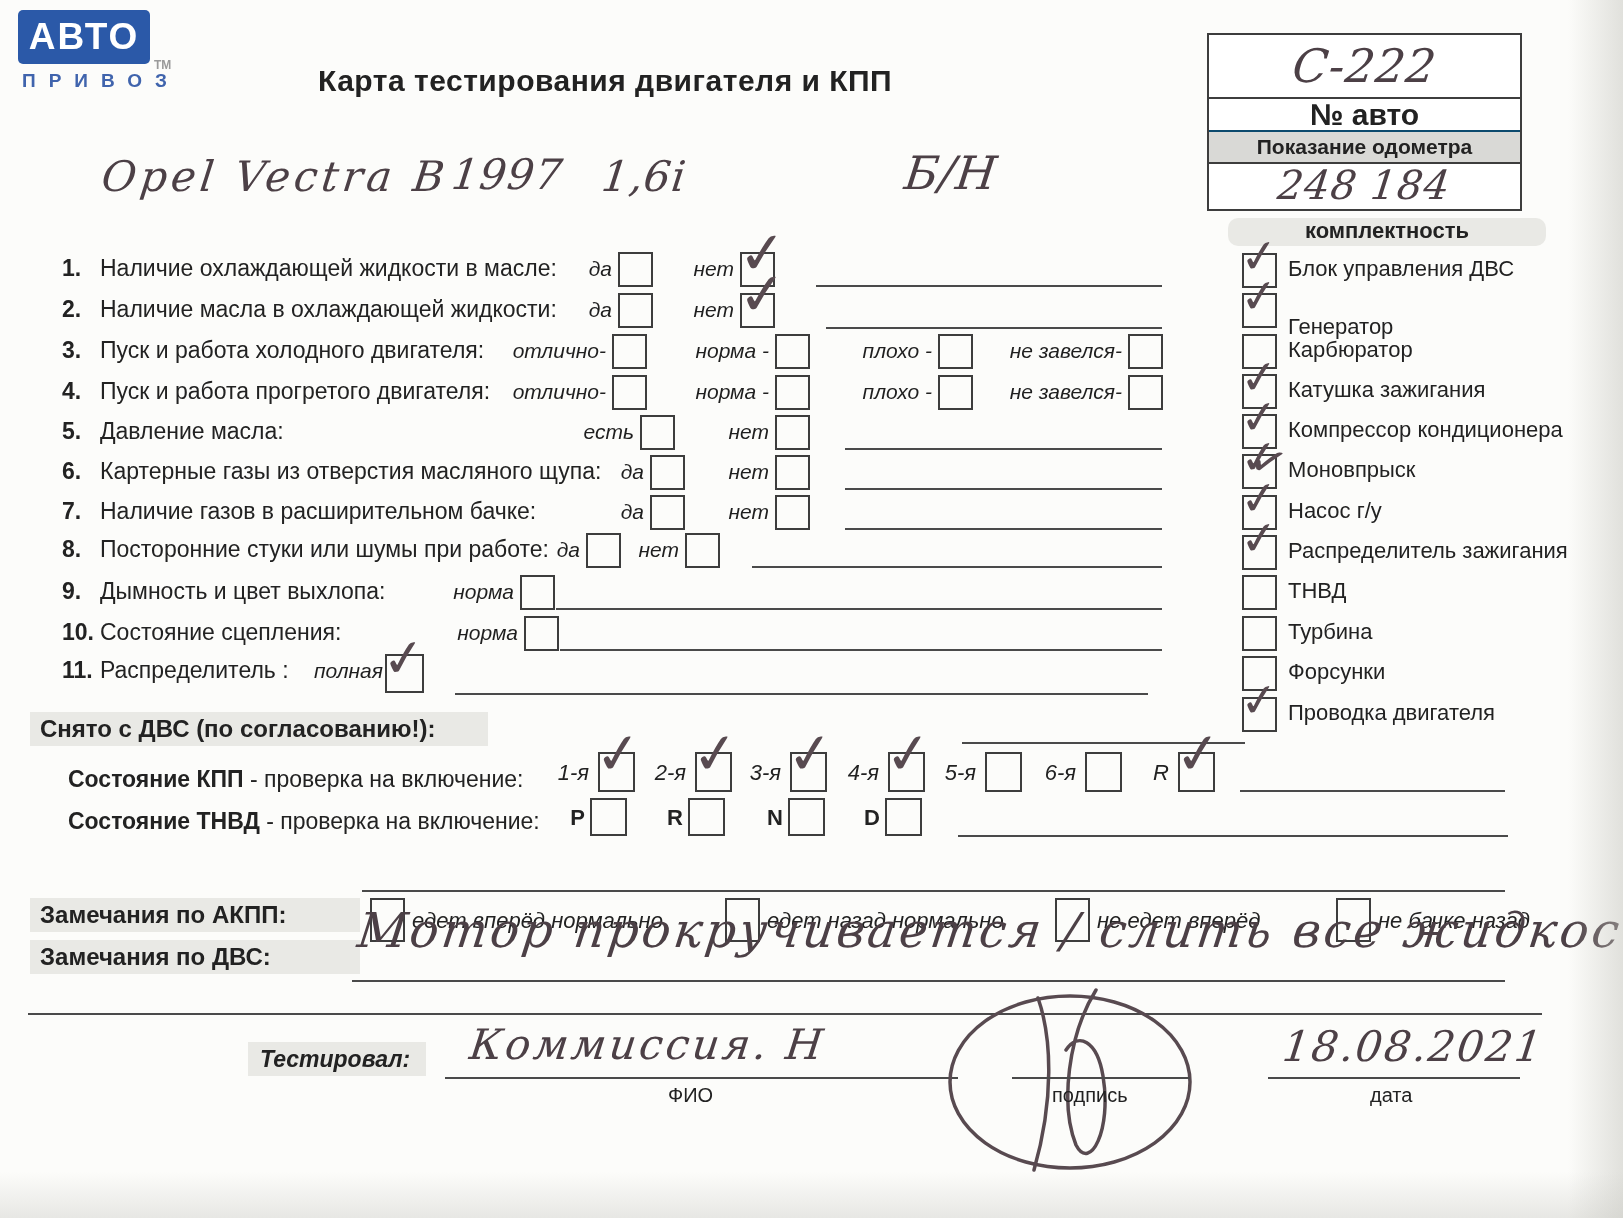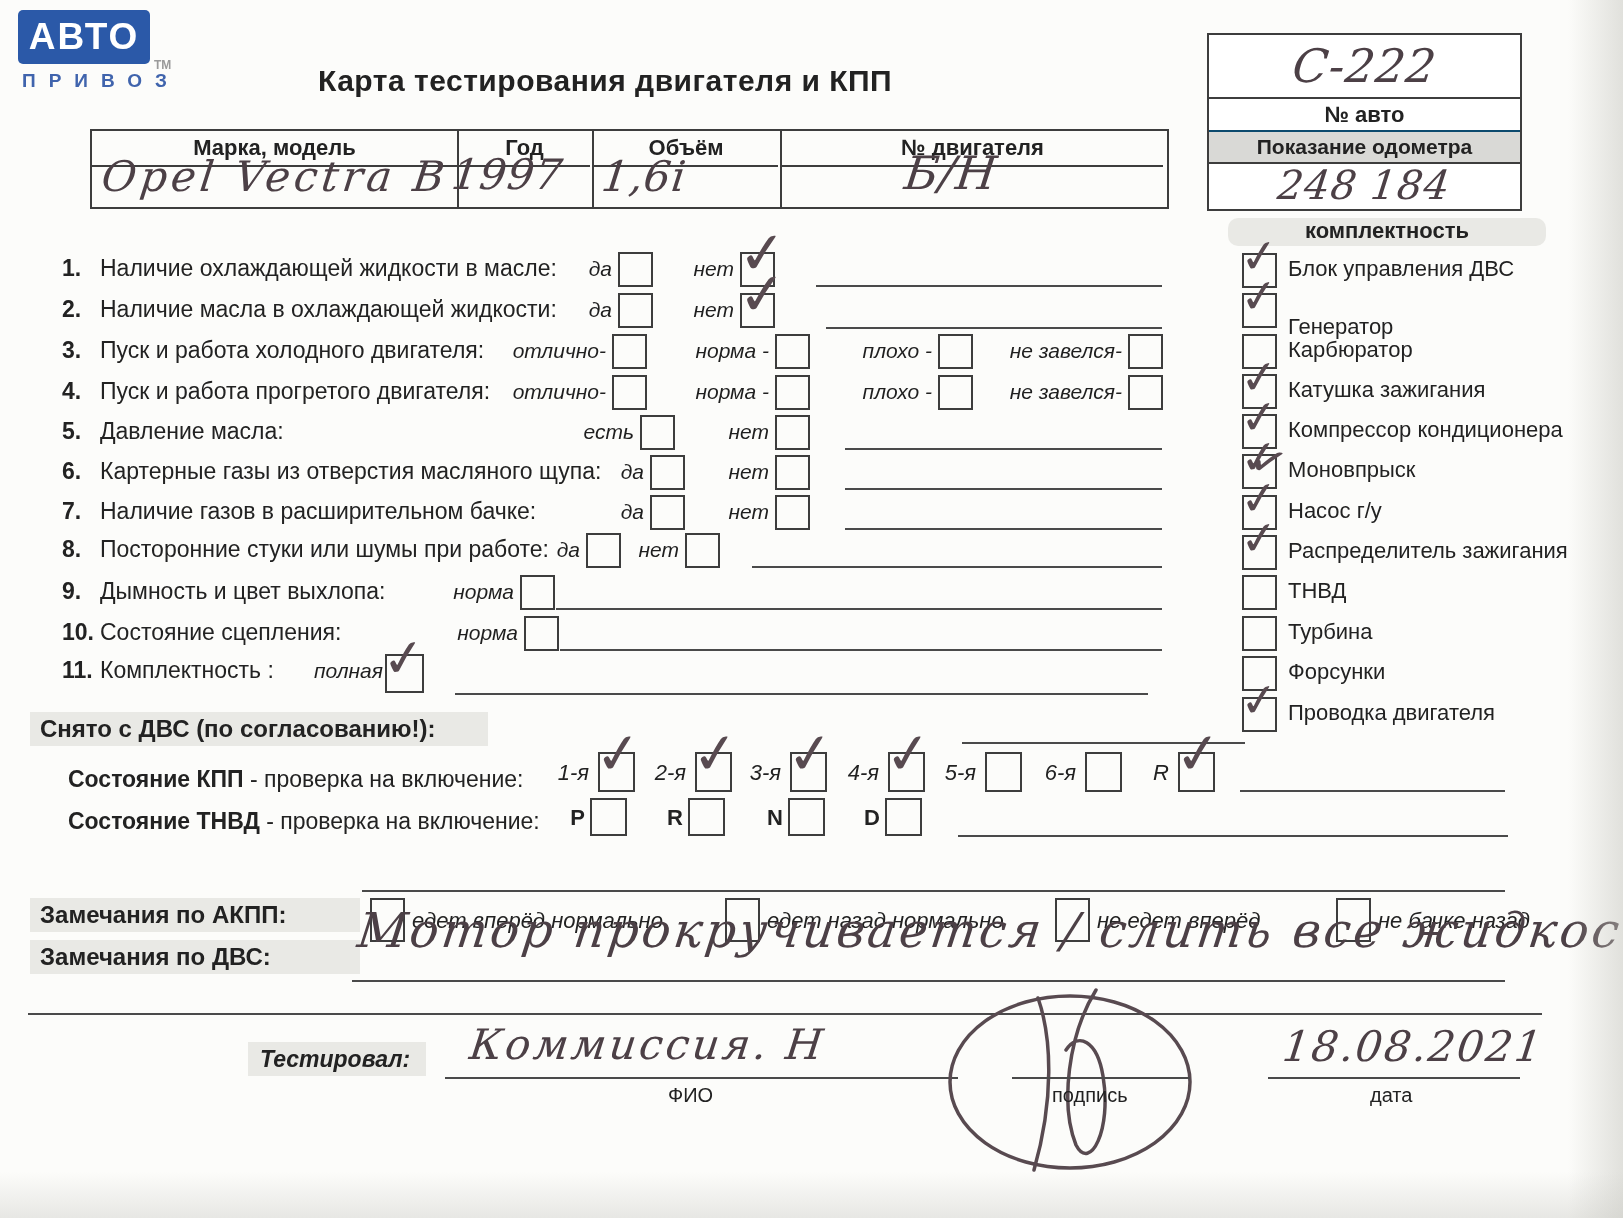--- a/index.html
+++ b/index.html
@@ -54,48 +54,31 @@
     </div>
   <div class="tm">ТМ</div>
   <div class="logosub">ПРИВОЗ</div>
 
   <div class="title">Карта тестирования двигателя  и КПП</div>
 
   <div class="rbox">
     <div class="rrow" style="top:0;height:62px;border-bottom:2px solid #3d3d3d;">
       <span class="hw" style="position:static;font-size:46px;">С-222</span>
     </div>
-    <div class="rrow b" style="top:64px;height:31px;border-bottom:8px solid #0c4a6e;font-size:22px;">
+    <div class="rrow b" style="top:64px;height:31px;border-bottom:8px solid #0c4a6e;font-size:30px;">
       <span>№ авто</span>
     </div>
     <div class="rrow b" style="top:97px;height:30px;border-bottom:2px solid #3d3d3d;font-size:21px;background:#d9d9d6;">
       <span>Показание одометра</span>
     </div>
     <div class="rrow" style="top:129px;height:41px;">
       <span class="hw" style="position:static;font-size:40px;">248 184</span>
     </div>
   </div>
 
-  <div class="tbl">
-    <div class="vd" style="left:365px;"></div>
-    <div class="vd" style="left:500px;"></div>
-    <div class="vd" style="left:688px;"></div>
-    <div class="hdr" style="left:0;width:365px;">
-        <span>Марка, модель</span>
-      </div>
-    <div class="hdr" style="left:367px;width:131px;">
-        <span>Год</span>
-      </div>
-    <div class="hdr" style="left:502px;width:184px;">
-        <span>Объём</span>
-      </div>
-    <div class="hdr" style="left:690px;width:381px;">
-        <span>№ двигателя</span>
-      </div>
-  </div>
   <span class="hw" style="left:102px;top:152px;font-size:42px;letter-spacing:4px;">Opel Vectra B</span>
   <span class="hw" style="left:452px;top:150px;font-size:42px;">1997</span>
   <span class="hw" style="left:602px;top:152px;font-size:42px;">1,6i</span>
   <span class="hw" style="left:905px;top:146px;font-size:46px;">Б/Н</span>
 
   <span class="num" style="left:62px;top:255px;">1.</span>
   <span class="lab" style="left:100px;top:255px;">Наличие охлаждающей жидкости в масле:</span>
   <div class="box" style="left:618px;top:252px;">
       <span class="olbl">да</span>
     </div>
@@ -194,21 +177,21 @@
   <div class="rule" style="left:556px;top:608px;width:606px;"></div>
 
   <span class="num" style="left:62px;top:619px;">10.</span>
   <span class="lab" style="left:100px;top:619px;">Состояние сцепления:</span>
   <div class="box" style="left:524px;top:616px;">
       <span class="olbl">норма</span>
     </div>
   <div class="rule" style="left:560px;top:649px;width:602px;"></div>
 
   <span class="num" style="left:62px;top:657px;">11.</span>
-  <span class="lab" style="left:100px;top:657px;">Комплектность :</span>
+  <span class="lab" style="left:100px;top:657px;">Распределитель :</span>
   <div class="box" style="left:385px;top:654px;width:35px;height:35px;">
       <span class="olbl">полная</span>
       <span class="chk">✓</span>
     </div>
   <div class="rule" style="left:455px;top:693px;width:693px;"></div>
 
   <div class="abs shade b" style="left:1228px;top:218px;width:318px;height:28px;text-align:center;font-size:22px;border-radius:10px;">комплектность</div>
 
   <div class="box" style="left:1242px;top:253px;">
       <span class="chk eq">✓</span>

